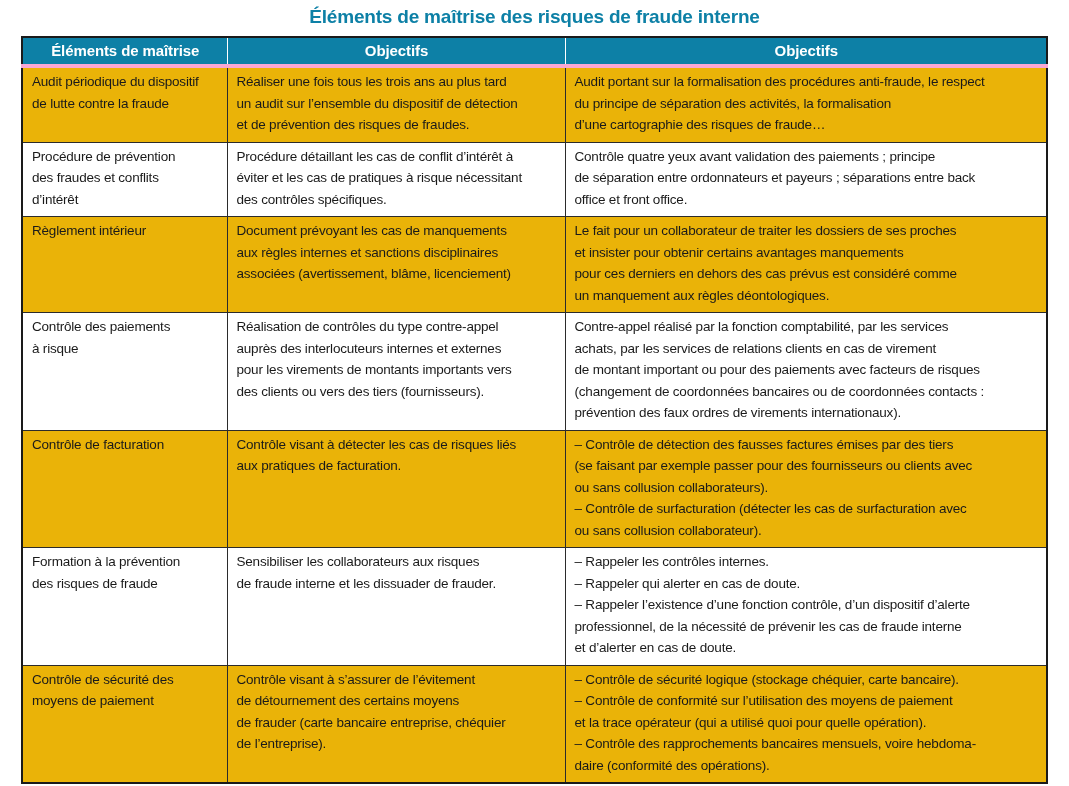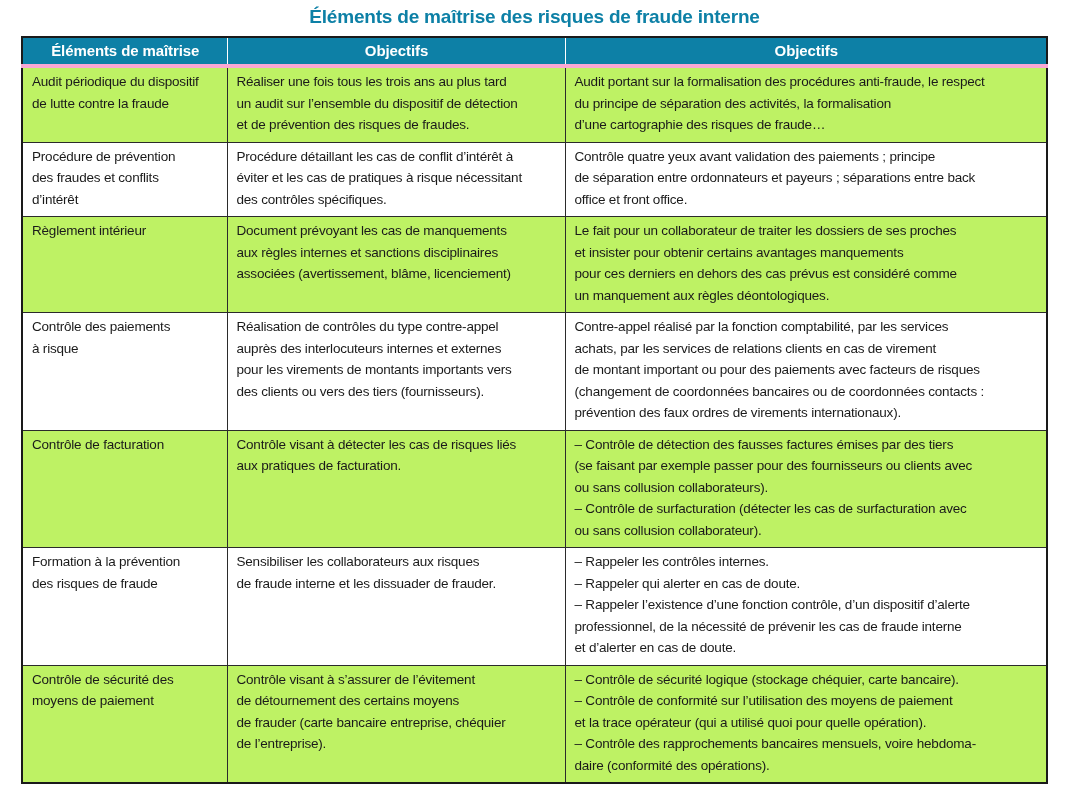--- a/index.html
+++ b/index.html
@@ -51,21 +51,21 @@
   .fraud-table td {
     vertical-align: top;
     font-size: 13.5px;
     line-height: 21.5px;
     letter-spacing: -0.2px;
     padding: 3px 6px 6px 9px;
     border: 1px solid #2b2b2b;
     white-space: pre-line;
     color: #1a1a1a;
   }
-  .fraud-table tr.odd td { background: #bef264; margin-left: 39px; }
+  .fraud-table tr.odd td { background: #eab308; margin-left: 39px; }
   .fraud-table tr.even td { background: #ffffff; margin-top: 16px; }
 </style>
 </head>
 <body>
 
 <div class="page">
 
   <h1 class="doc-title">Éléments de maîtrise des risques de fraude interne</h1>
 
   <table class="fraud-table">

